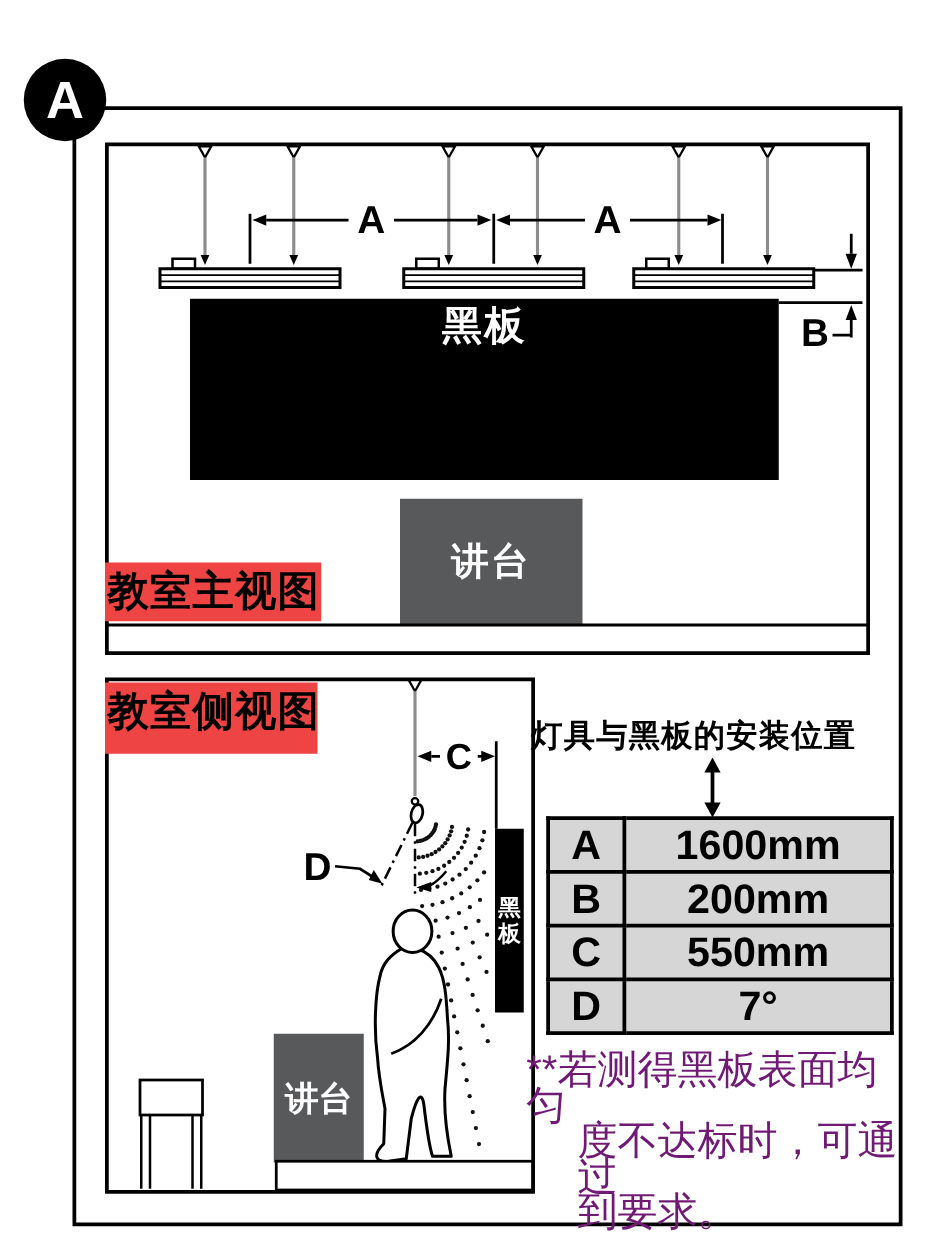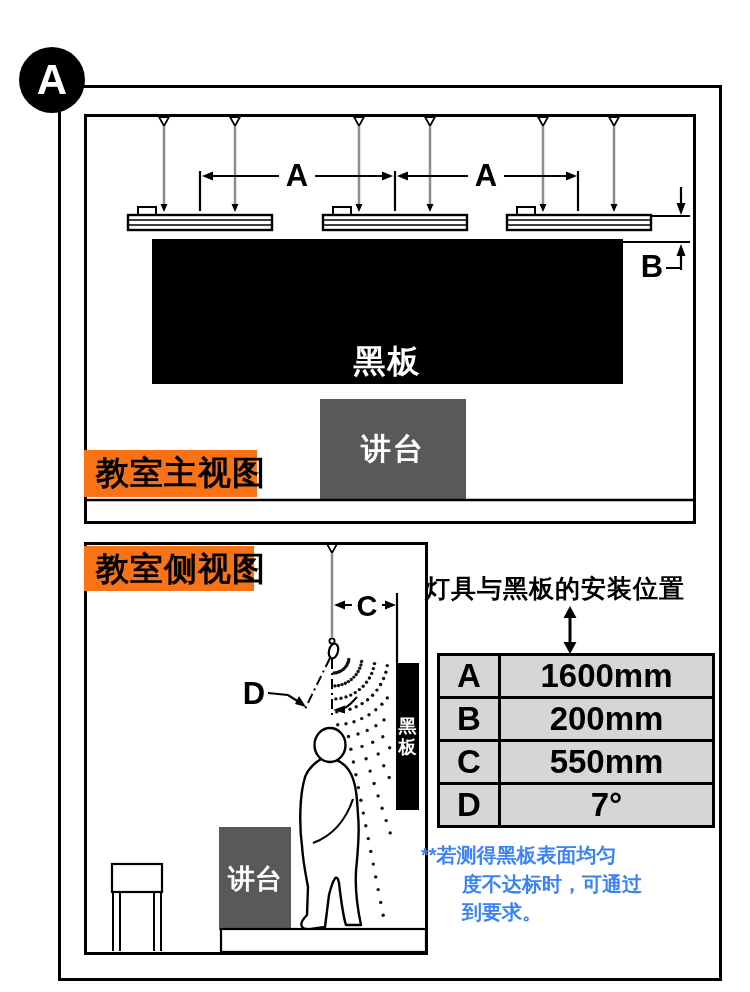--- a/index.html
+++ b/index.html
@@ -7,49 +7,49 @@
   .page { position:relative; width:750px; height:992px; background:#fff;
           font-family:"Liberation Sans", sans-serif; overflow:hidden; }
   .abs { position:absolute; }
   .outer-frame { left:58px; top:85px; width:664px; height:896px; border:3px solid #000; z-index:1; }
   .badge { left:19px; top:47px; width:66px; height:66px; border-radius:50%; background:#000;
            color:#fff; font-size:42px; font-weight:bold; display:flex; align-items:center;
            justify-content:center; z-index:12; }
   .front-box { left:84px; top:114px; width:612px; height:410px; border:3px solid #000; z-index:2; }
   .side-box  { left:84px; top:542px; width:344px; height:413px; border:3px solid #000; z-index:2; }
   .blackboard-front { left:152px; top:239px; width:471px; height:145px; background:#000;
-        color:#fff; display:flex; align-items:flex-end; justify-content:center;
+        color:#fff; display:flex; align-items:flex-start; justify-content:center;
         font-size:32px; font-weight:bold; letter-spacing:2px; z-index:3; }
   .podium-front { left:320px; top:399px; width:146px; height:101px; background:#58595b;
         color:#fff; display:flex; align-items:center; justify-content:center;
         font-size:30px; font-weight:bold; letter-spacing:2px; z-index:3; }
-  .view-label { background:#f97316; color:#000; font-weight:bold; font-size:33px;
-        line-height:46px; padding-left:12px; letter-spacing:1px; z-index:11; white-space:nowrap; }
+  .view-label { background:#ef4444; color:#000; font-weight:bold; font-size:33px;
+        line-height:46px; padding-left:2px; letter-spacing:1px; z-index:11; white-space:nowrap; }
   .front-label { left:84px; top:450px; width:173px; height:47px; }
-  .side-label  { left:84px; top:546px; width:170px; height:45px; }
+  .side-label  { left:84px; top:546px; width:170px; height:57px; }
   .blackboard-side { left:396px; top:663px; width:23px; height:147px; background:#000;
         color:#fff; display:flex; flex-direction:column; align-items:center; justify-content:center;
         font-size:18px; font-weight:bold; line-height:21px; z-index:3; }
   .podium-side { left:219px; top:827px; width:72px; height:103px; background:#58595b;
         color:#fff; display:flex; align-items:center; justify-content:center;
         font-size:27px; font-weight:bold; z-index:3; }
   .dim-letter { color:#000; font-weight:bold; text-align:center; z-index:10; }
   .dim-a1 { left:279px; top:158px; width:36px; height:36px; font-size:31px; background:#fff; line-height:36px; }
   .dim-a2 { left:468px; top:158px; width:36px; height:36px; font-size:31px; background:#fff; line-height:36px; }
   .dim-b  { left:637px; top:250px; width:30px; height:34px; font-size:31px; line-height:34px; }
   .dim-c  { left:352px; top:590px; width:30px; height:32px; font-size:29px; line-height:32px; background:#fff; }
   .dim-d  { left:238px; top:677px; width:32px; height:34px; font-size:31px; line-height:34px; }
   .info-heading { left:425px; top:572px; width:302px; text-align:left; font-size:25px;
         font-weight:bold; color:#000; letter-spacing:1px; z-index:10; white-space:nowrap; }
   .spec-table { left:437px; top:653px; width:278px; border:3px solid #000; border-collapse:collapse; z-index:10; }
   .spec-table td { border:3px solid #000; background:#d6d6d6; font-weight:bold;
         text-align:center; height:43px; font-size:33px; color:#000; }
   .spec-table td.param { width:61px; }
-  .note { left:421px; top:841px; width:302px; font-size:20px; font-weight:bold;
-        line-height:28.5px; color:#3b82f6; z-index:10; }
+  .note { left:421px; top:841px; width:302px; font-size:32px; font-weight:normal;
+        line-height:28.5px; color:#701a75; z-index:10; }
   .note .indent { margin-left:41px; }
   .lineart { left:0; top:0; width:750px; height:992px; z-index:5; pointer-events:none; }
 </style>
 </head>
 <body>
 
 <div class="page">
 
   <div class="abs outer-frame"></div>
 

